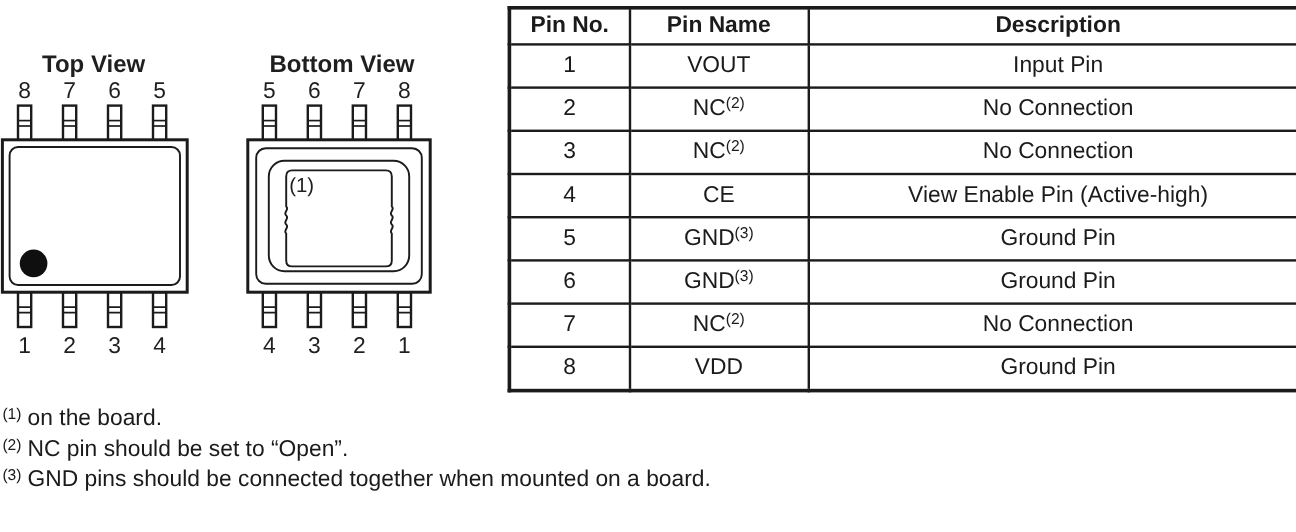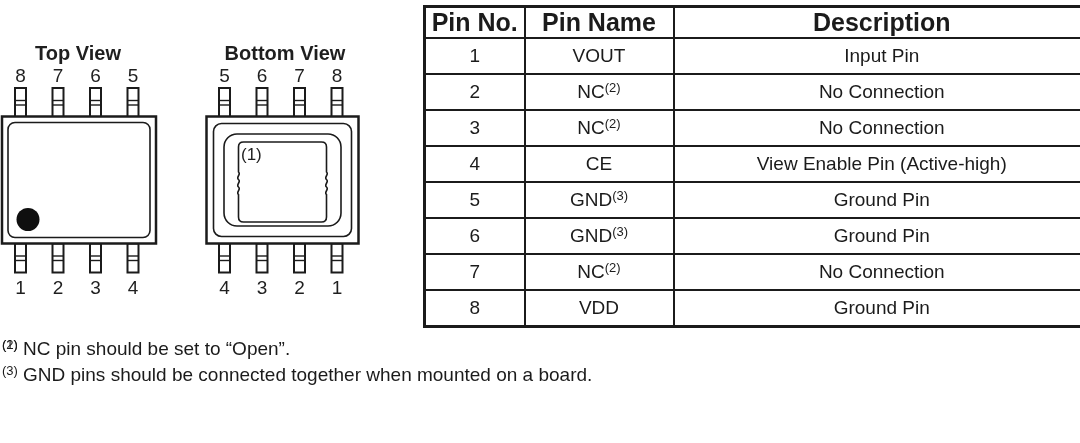--- a/index.html
+++ b/index.html
@@ -19,21 +19,21 @@
   .table-wrap{position:absolute;left:423px;top:5px;right:0;}
   table.pin-table{
     border-collapse:collapse;width:100%;table-layout:fixed;
     font-size:19px;color:#1b1b1b;
     border:3px solid #1b1b1b;border-right:0;
   }
   .pin-table th,.pin-table td{
     border:2px solid #1b1b1b;padding:0;background:#ffffff;
     white-space:nowrap;overflow:visible;
   }
-  .pin-table th{height:28px;font-weight:bold;font-size:25px;}
+  .pin-table th{height:28px;font-weight:bold;font-size:19px;}
   .pin-table td{height:34px;}
   .col-no{width:100px;}
   .col-name{width:149px;}
   .cell-center{text-align:center;}
   .cell-desc{text-align:center;padding-left:9px !important;margin-left:48px;}
   .pin-table th:last-child,.pin-table td:last-child{border-right:0;}
   .cell-sup{font-size:13px;position:relative;top:-6px;}
 
   
   .footnotes{
@@ -176,20 +176,21 @@
           <td class="cell-center"><span>VDD</span><span class="cell-sup"></span></td>
           <td class="cell-desc">Ground Pin</td>
         </tr>
       </tbody>
     </table>
   </div>
 
   <div class="footnotes">
     <div class="footnote">
       <span class="fn-marker">(1)</span>
+      <div>on the board.</div>
     </div>
     <div class="footnote">
       <span class="fn-marker">(2)</span>
       <div>NC pin should be set to “Open”.</div>
       <div></div>
     </div>
     <div class="footnote">
       <span class="fn-marker">(3)</span>
       <div>GND pins should be connected together when mounted on a board.</div>
       <div></div>

